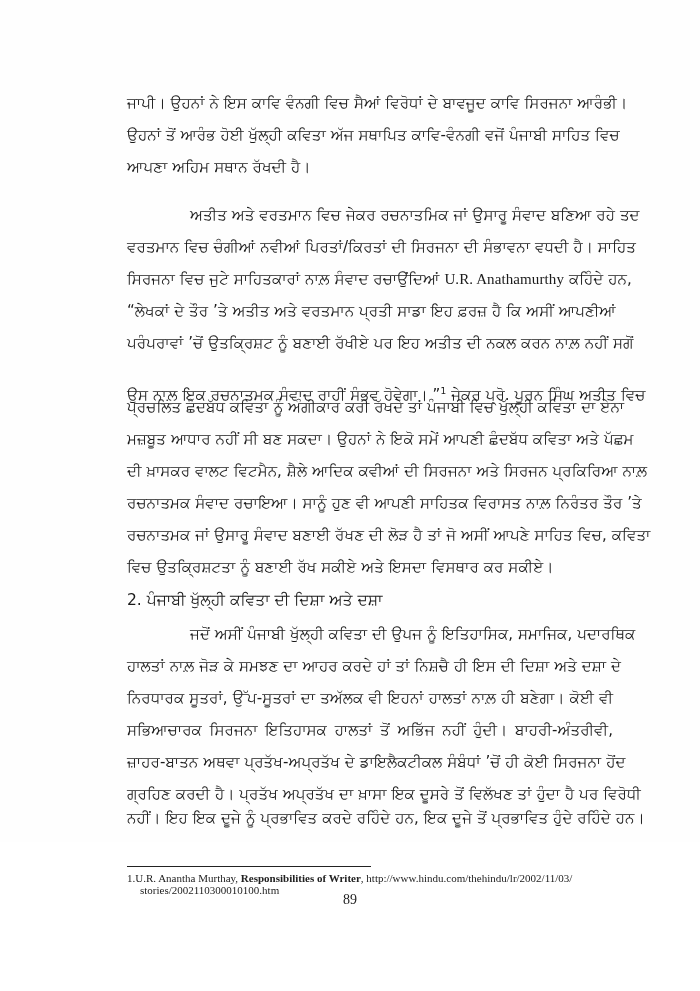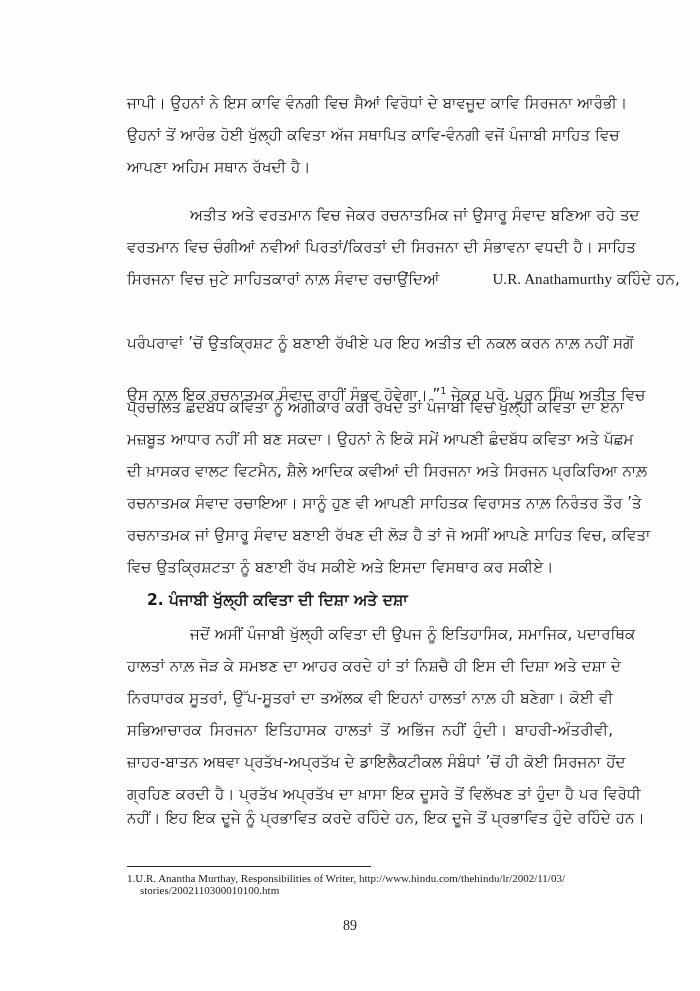--- a/index.html
+++ b/index.html
@@ -4,47 +4,48 @@
 <style>
   html, body { margin: 0; padding: 0; background: #ffffff; }
   body { width: 700px; height: 991px; position: relative; overflow: hidden;
          font-family: "DejaVu Sans", sans-serif; color: #1a1a1a; }
   .page { position: absolute; left: 0; top: 0; width: 700px; height: 842px; background: #fefefe; }
   .line { position: absolute; left: 127px; width: 486px; height: 30px; line-height: 30px;
           font-size: 15px; white-space: nowrap; overflow: visible;
           text-align: justify; text-align-last: justify; letter-spacing: 0.1px; }
   .line.last { text-align-last: left; }
   .line.indent { left: 190px; width: 423px; }
-  .latin { font-family: "Liberation Serif", serif; font-size: 15px; margin-left: 48px; }
+  .latin { font-family: "Liberation Serif", serif; font-size: 15px; }
   .heading { position: absolute; left: 127px; top: 585px; height: 30px; line-height: 30px;
-             font-size: 15.5px; font-weight: bold; white-space: nowrap; margin-left: 20px; }
+             font-size: 15.5px; font-weight: normal; white-space: nowrap; }
   .rule { position: absolute; left: 127px; top: 866px; width: 244px; height: 1px; background: #222; }
   .footnote { position: absolute; left: 127px; width: 486px; font-family: "Liberation Serif", serif;
               font-size: 11px; line-height: 16px; color: #222; white-space: nowrap; }
-  .footnote b { font-weight: normal; text-align: right; }
+  .footnote b { font-weight: bold; text-align: right; }
   .footnote.l1 { top: 870px; }
   .footnote.l2 { top: 882px; left: 140px; }
-  .page-number { position: absolute; left: 0; width: 700px; top: 918px; text-align: center;
+  .page-number { position: absolute; left: 0; width: 700px; top: 892px; text-align: center;
                  font-family: "Liberation Serif", serif; font-size: 14px; color: #222; }
   sup { font-size: 9px; }
 </style>
 </head>
 <body>
 
 <div class="page">
 
   <div class="line" style="top:88px">ਜਾਪੀ। ਉਹਨਾਂ ਨੇ ਇਸ ਕਾਵਿ ਵੰਨਗੀ ਵਿਚ ਸੈਆਂ ਵਿਰੋਧਾਂ ਦੇ ਬਾਵਜੂਦ ਕਾਵਿ ਸਿਰਜਨਾ ਆਰੰਭੀ।</div>
   <div class="line" style="top:120px">ਉਹਨਾਂ ਤੋਂ ਆਰੰਭ ਹੋਈ ਖੁੱਲ੍ਹੀ ਕਵਿਤਾ ਅੱਜ ਸਥਾਪਿਤ ਕਾਵਿ-ਵੰਨਗੀ ਵਜੋਂ ਪੰਜਾਬੀ ਸਾਹਿਤ ਵਿਚ</div>
   <div class="line last" style="top:152px">ਆਪਣਾ ਅਹਿਮ ਸਥਾਨ ਰੱਖਦੀ ਹੈ।</div>
 
   <div class="line" style="top:232px">ਵਰਤਮਾਨ ਵਿਚ ਚੰਗੀਆਂ ਨਵੀਆਂ ਪਿਰਤਾਂ/ਕਿਰਤਾਂ ਦੀ ਸਿਰਜਨਾ ਦੀ ਸੰਭਾਵਨਾ ਵਧਦੀ ਹੈ। ਸਾਹਿਤ</div>
   <div class="line indent" style="top:200px">ਅਤੀਤ ਅਤੇ ਵਰਤਮਾਨ ਵਿਚ ਜੇਕਰ ਰਚਨਾਤਮਿਕ ਜਾਂ ਉਸਾਰੂ ਸੰਵਾਦ ਬਣਿਆ ਰਹੇ ਤਦ</div>
   <div class="line" style="top:264px">
     <span>ਸਿਰਜਨਾ ਵਿਚ ਜੁਟੇ ਸਾਹਿਤਕਾਰਾਂ ਨਾਲ਼ ਸੰਵਾਦ ਰਚਾਉਂਦਿਆਂ </span><span class="latin">U.R. Anathamurthy</span><span> ਕਹਿੰਦੇ ਹਨ,</span>
   </div>
+  <div class="line" style="top:296px">“ਲੇਖਕਾਂ ਦੇ ਤੌਰ ’ਤੇ ਅਤੀਤ ਅਤੇ ਵਰਤਮਾਨ ਪ੍ਰਤੀ ਸਾਡਾ ਇਹ ਫ਼ਰਜ਼ ਹੈ ਕਿ ਅਸੀਂ ਆਪਣੀਆਂ</div>
   <div class="line" style="top:328px">ਪਰੰਪਰਾਵਾਂ ’ਚੋਂ ਉਤਕ੍ਰਿਸ਼ਟ ਨੂੰ ਬਣਾਈ ਰੱਖੀਏ ਪਰ ਇਹ ਅਤੀਤ ਦੀ ਨਕਲ ਕਰਨ ਨਾਲ਼ ਨਹੀਂ ਸਗੋਂ</div>
   <div class="line" style="top:376px">
     <span>ਉਸ ਨਾਲ਼ ਇਕ ਰਚਨਾਤਮਕ ਸੰਵਾਦ ਰਾਹੀਂ ਸੰਭਵ ਹੋਵੇਗਾ। ”</span><sup>1</sup><span> ਜੇਕਰ ਪ੍ਰੋ. ਪੂਰਨ ਸਿੰਘ ਅਤੀਤ ਵਿਚ</span>
   </div>
   <div class="line" style="top:392px">ਪ੍ਰਚਲਿਤ ਛੰਦਬੱਧ ਕਵਿਤਾ ਨੂੰ ਅੰਗੀਕਾਰ ਕਰੀ ਰੱਖਦੇ ਤਾਂ ਪੰਜਾਬੀ ਵਿਚ ਖੁੱਲ੍ਹੀ ਕਵਿਤਾ ਦਾ ਏਨਾ</div>
   <div class="line" style="top:424px">ਮਜ਼ਬੂਤ ਆਧਾਰ ਨਹੀਂ ਸੀ ਬਣ ਸਕਦਾ। ਉਹਨਾਂ ਨੇ ਇਕੋ ਸਮੇਂ ਆਪਣੀ ਛੰਦਬੱਧ ਕਵਿਤਾ ਅਤੇ ਪੱਛਮ</div>
   <div class="line" style="top:456px">ਦੀ ਖ਼ਾਸਕਰ ਵਾਲਟ ਵਿਟਮੈਨ, ਸ਼ੈਲੇ ਆਦਿਕ ਕਵੀਆਂ ਦੀ ਸਿਰਜਨਾ ਅਤੇ ਸਿਰਜਨ ਪ੍ਰਕਿਰਿਆ ਨਾਲ਼</div>
   <div class="line" style="top:488px">ਰਚਨਾਤਮਕ ਸੰਵਾਦ ਰਚਾਇਆ। ਸਾਨੂੰ ਹੁਣ ਵੀ ਆਪਣੀ ਸਾਹਿਤਕ ਵਿਰਾਸਤ ਨਾਲ਼ ਨਿਰੰਤਰ ਤੌਰ ’ਤੇ</div>
   <div class="line" style="top:520px">ਰਚਨਾਤਮਕ ਜਾਂ ਉਸਾਰੂ ਸੰਵਾਦ ਬਣਾਈ ਰੱਖਣ ਦੀ ਲੋੜ ਹੈ ਤਾਂ ਜੋ ਅਸੀਂ ਆਪਣੇ ਸਾਹਿਤ ਵਿਚ, ਕਵਿਤਾ</div>
   <div class="line last" style="top:552px">ਵਿਚ ਉਤਕ੍ਰਿਸ਼ਟਤਾ ਨੂੰ ਬਣਾਈ ਰੱਖ ਸਕੀਏ ਅਤੇ ਇਸਦਾ ਵਿਸਥਾਰ ਕਰ ਸਕੀਏ।</div>

